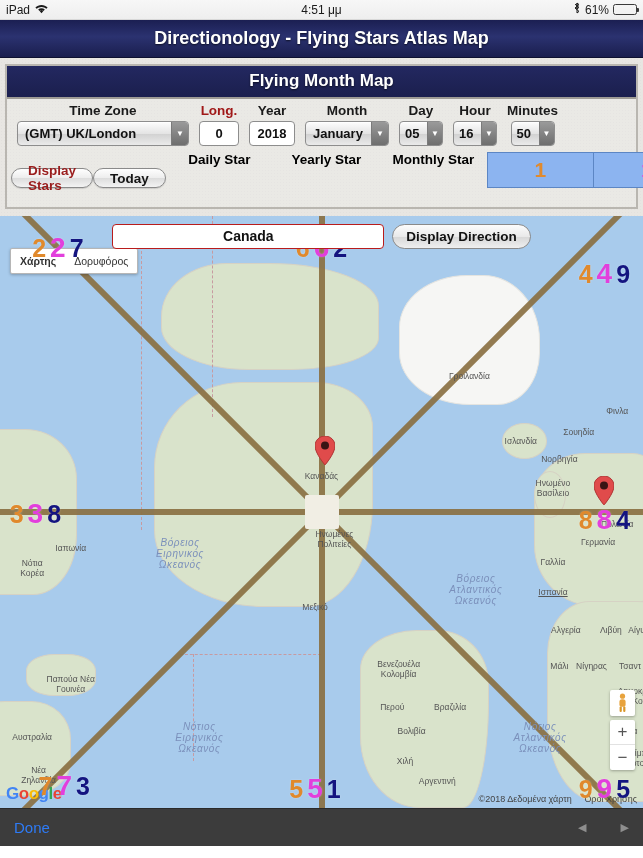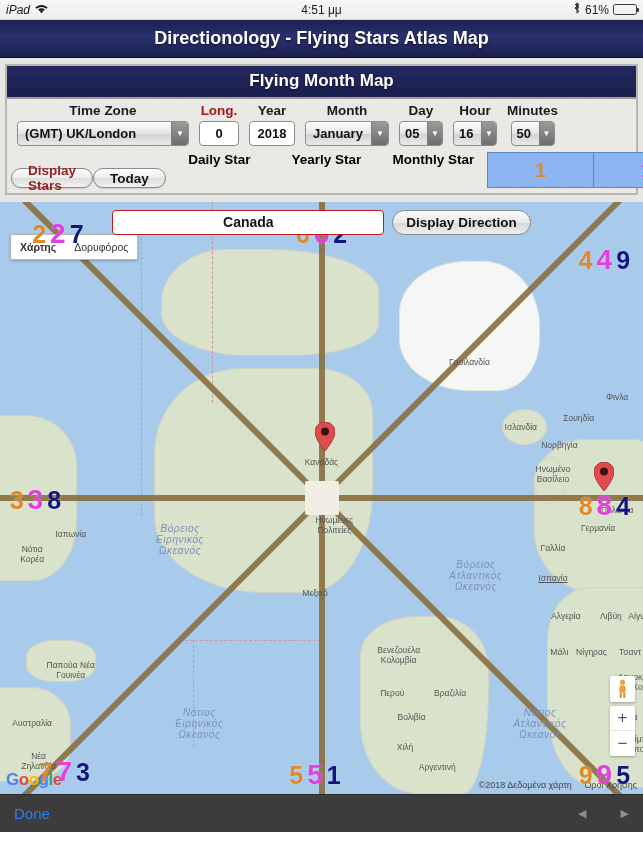--- a/index.html
+++ b/index.html
@@ -14,21 +14,21 @@
   
   .status-bar {
     height: 20px;
     background: linear-gradient(#f7f7f7, #eeeeee);
     display: flex; align-items: center;
     font-size: 12px; color: #1a1a1a;
     padding: 0 6px;
     position: relative;
     border-bottom: 1px solid #d8d8d8;
   }
-  .sb-left { display: flex; align-items: center; gap: 5px; font-style: italic; }
+  .sb-left { display: flex; align-items: center; gap: 5px; }
   .sb-label { font-size: 12px; font-weight: 400; }
   .sb-center {
     position: absolute; left: 0; right: 0; text-align: center;
     font-size: 12px; font-weight: 400;
   }
   .sb-right {
     margin-left: auto; display: flex; align-items: center; gap: 4px;
     font-size: 12px; z-index: 2;
   }
   .batt-shell {
@@ -64,21 +64,21 @@
     background: rgba(255,255,255,0.12);
   }
   .panel-head {
     background: linear-gradient(180deg,#232860,#1b1f4e);
     color: #fff; text-align: center;
     font-size: 17px; font-weight: bold;
     padding: 5px 0 6px 0;
     text-shadow: 0 1px 2px rgba(0,0,0,.6);
     border-bottom: 2px solid #9e9b95;
   }
-  .form-rows { padding: 4px 4px 5px 4px; }
+  .form-rows { padding: 4px 4px 19px 4px; }
   .row1 { display: flex; align-items: flex-end; }
 
   .fld { display: flex; flex-direction: column; align-items: center; }
   .fld-label {
     font-size: 13.5px; font-weight: bold; color: #1a1a1a;
     margin-bottom: 3px; white-space: nowrap;
   }
   .fld-label.req { color: #a01818; }
 
   .select {

